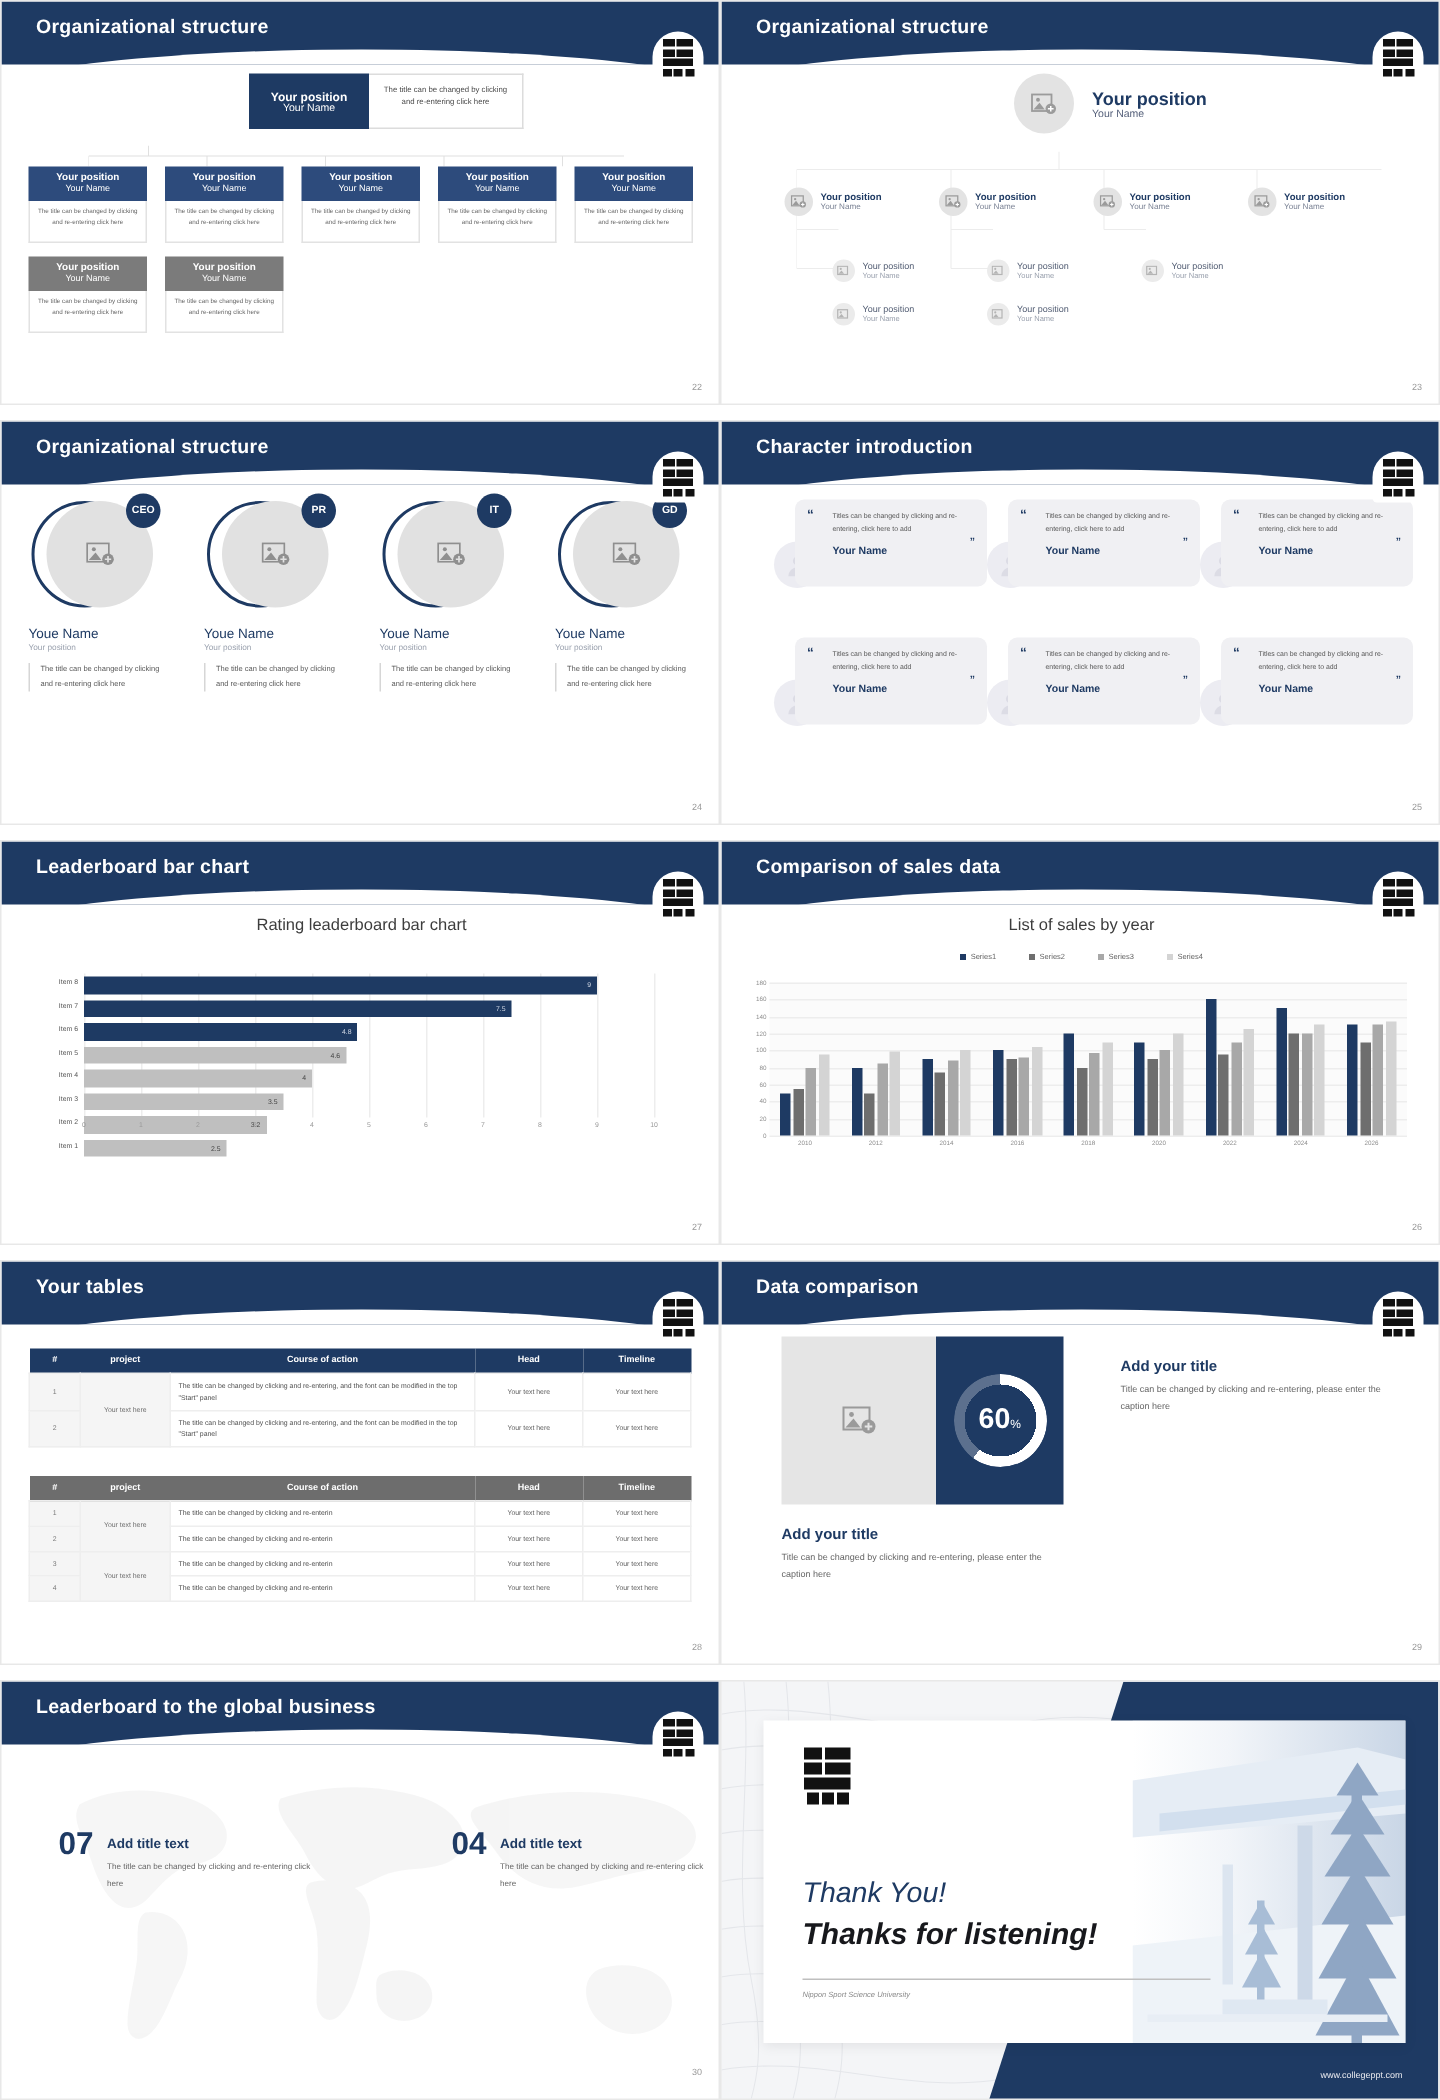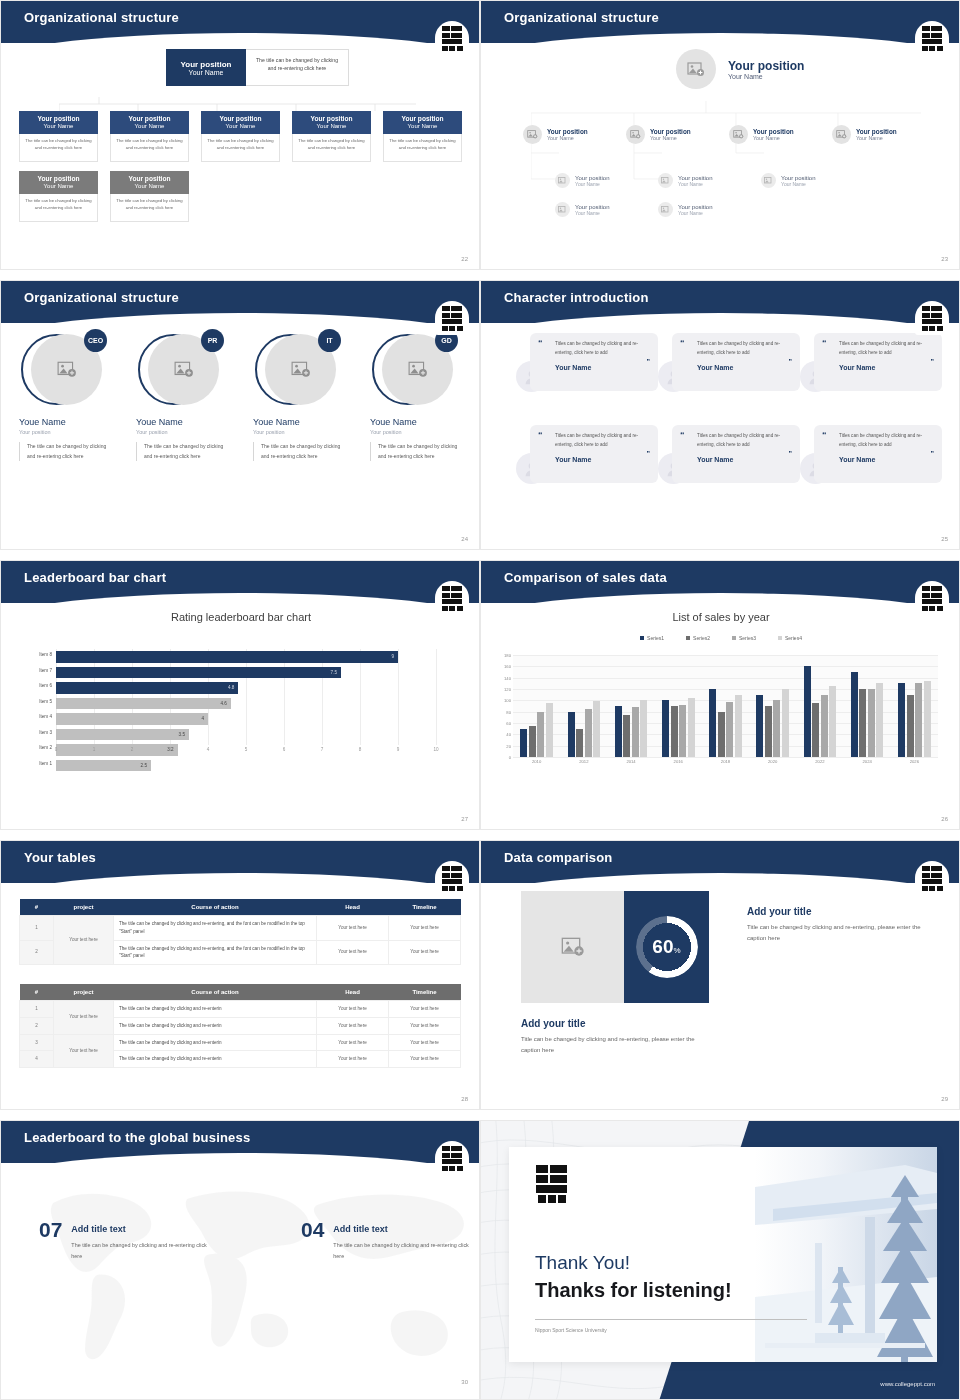--- a/index.html
+++ b/index.html
@@ -241,21 +241,21 @@
   .s30-items { position: absolute; left: 38px; top: 98px; display: flex; gap: 92px; }
   .s30-it { display: flex; gap: 9px; width: 170px; }
   .s30-num { font-size: 21px; font-weight: bold; color: #1e3a63; line-height: 1; }
   .s30-h { font-size: 9px; font-weight: bold; color: #1e3a63; margin-top: 5px; }
   .s30-d { font-size: 5.4px; color: #666; line-height: 2.1; margin-top: 6px; }
 
   
   .s31 { position: relative; width: 480px; height: 280px; background: #f4f5f7; overflow: hidden; border: 1px solid #e8e8e8; }
   .s31-bg { position: absolute; inset: 0; }
   .s31-poly { position: absolute; right: 0; top: 0; width: 300px; height: 280px; background: #1e3a63; clip-path: polygon(30% 0, 100% 0, 100% 100%, 0% 100%); }
-  .s31-card { position: absolute; left: 28px; top: 26px; width: 428px; height: 215px; background: #ffffff; overflow: hidden; box-shadow: 0 2px 8px rgba(0,0,0,.08); }
+  .s31-card { position: absolute; left: 28px; top: 26px; width: 428px; height: 215px; background: #ffffff; overflow: hidden; box-shadow: 0 2px 8px rgba(0,0,0,.08); font-style: italic; }
   .s31-photo { position: absolute; right: 0; top: 0; width: 182px; height: 215px; }
   .s31-logo { position: absolute; left: 26px; top: 18px; width: 33px; height: 40px; display: flex; flex-direction: column; gap: 2px; }
   .s31-logo .mrow { display: flex; gap: 2px; justify-content: center; height: 8px; }
   .s31-logo .blk { background: #111; }
   .s31-t1 { position: absolute; left: 26px; top: 105px; font-size: 19px; color: #1e3a63; }
   .s31-t2 { position: absolute; left: 26px; top: 132px; font-size: 20px; font-weight: bold; color: #17181c; }
   .s31-rule { position: absolute; left: 26px; top: 172px; width: 272px; height: 1px; background: #bfbfbf; }
   .s31-uni { position: absolute; left: 26px; top: 180px; font-size: 5px; color: #8a8a8a; }
   .s31-url { position: absolute; right: 24px; bottom: 12px; font-size: 6px; color: #e9eaef; }
 </style>

